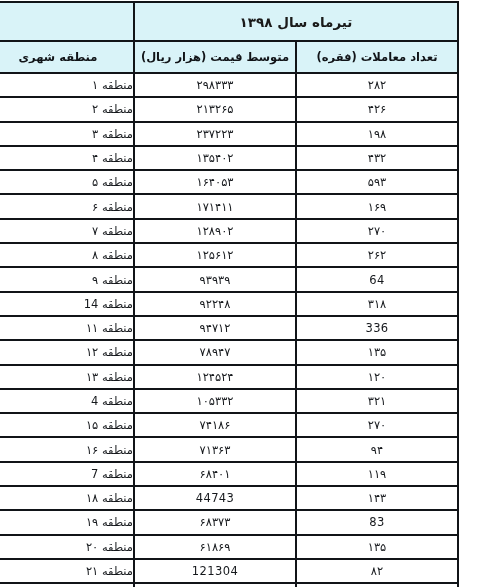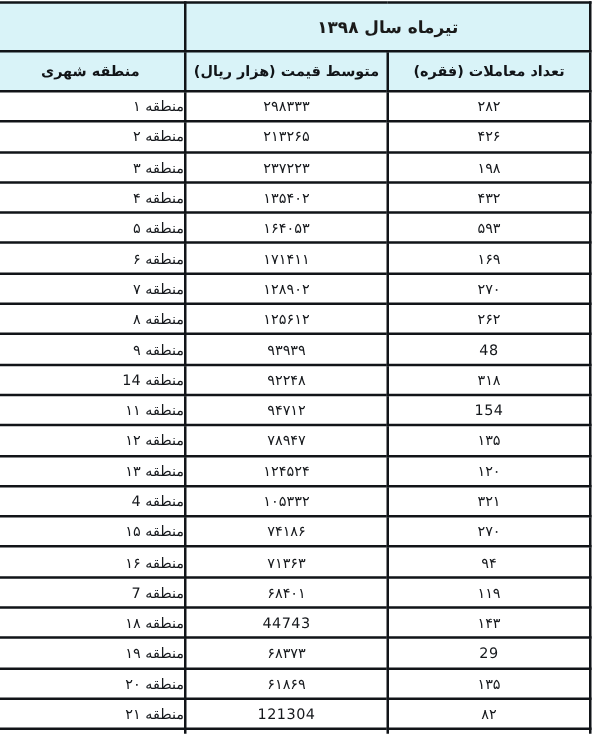--- a/index.html
+++ b/index.html
@@ -11,21 +11,21 @@
   body {
     width: 478px;
     height: 587px;
     font-family: "DejaVu Sans", "Liberation Sans", sans-serif;
     overflow: hidden;
   }
   .table-wrap {
     width: 478px;
     height: 587px;
     box-sizing: border-box;
-    padding: 1px 5px 1px 1px;
+    padding: 1px 19px 1px 1px;
     background: #ffffff;
   }
   table.housing-table {
     width: 476px;
     border-collapse: collapse;
     table-layout: fixed;
     direction: rtl;
     border: 2px solid #111418;
   }
   col.col-district { width: 152px; }
@@ -142,31 +142,31 @@
         <td class="cell-count">۲۷۰</td>
         <td class="cell-price">۱۲۸۹۰۲</td>
         <td class="cell-district">منطقه ۷</td>
       </tr>
       <tr class="data-row">
         <td class="cell-count">۲۶۲</td>
         <td class="cell-price">۱۲۵۶۱۲</td>
         <td class="cell-district">منطقه ۸</td>
       </tr>
       <tr class="data-row">
-        <td class="cell-count">48</td>
+        <td class="cell-count">64</td>
         <td class="cell-price">۹۳۹۳۹</td>
         <td class="cell-district">منطقه ۹</td>
       </tr>
       <tr class="data-row">
         <td class="cell-count">۳۱۸</td>
         <td class="cell-price">۹۲۲۴۸</td>
         <td class="cell-district">منطقه 14</td>
       </tr>
       <tr class="data-row">
-        <td class="cell-count">154</td>
+        <td class="cell-count">336</td>
         <td class="cell-price">۹۴۷۱۲</td>
         <td class="cell-district">منطقه ۱۱</td>
       </tr>
       <tr class="data-row">
         <td class="cell-count">۱۳۵</td>
         <td class="cell-price">۷۸۹۴۷</td>
         <td class="cell-district">منطقه ۱۲</td>
       </tr>
       <tr class="data-row">
         <td class="cell-count">۱۲۰</td>
@@ -192,21 +192,21 @@
         <td class="cell-count">۱۱۹</td>
         <td class="cell-price">۶۸۴۰۱</td>
         <td class="cell-district">منطقه 7</td>
       </tr>
       <tr class="data-row">
         <td class="cell-count">۱۴۳</td>
         <td class="cell-price">44743</td>
         <td class="cell-district">منطقه ۱۸</td>
       </tr>
       <tr class="data-row">
-        <td class="cell-count">29</td>
+        <td class="cell-count">83</td>
         <td class="cell-price">۶۸۳۷۳</td>
         <td class="cell-district">منطقه ۱۹</td>
       </tr>
       <tr class="data-row">
         <td class="cell-count">۱۳۵</td>
         <td class="cell-price">۶۱۸۶۹</td>
         <td class="cell-district">منطقه ۲۰</td>
       </tr>
       <tr class="data-row">
         <td class="cell-count">۸۲</td>

